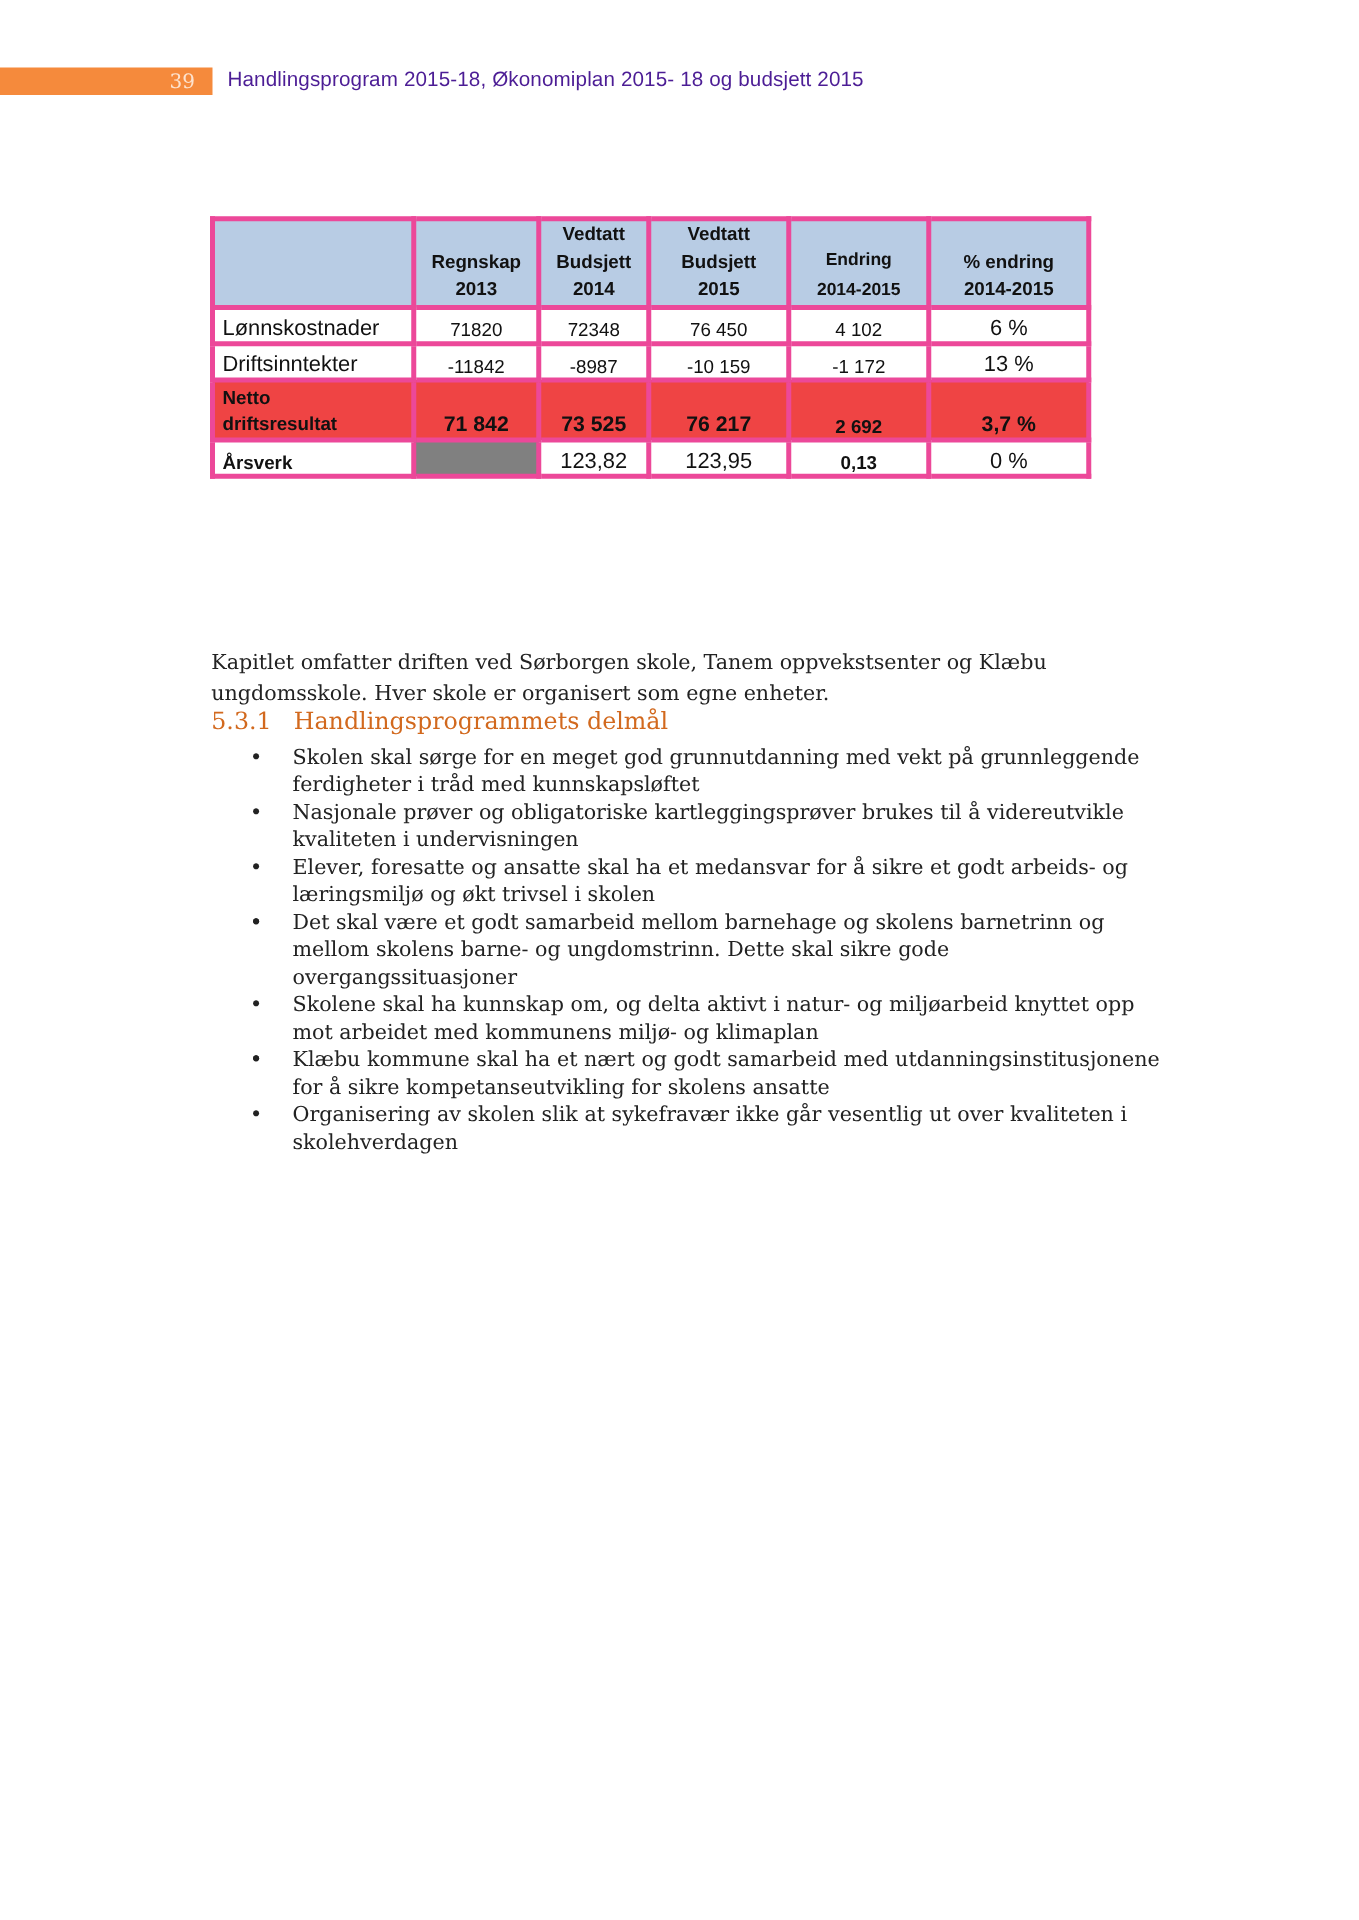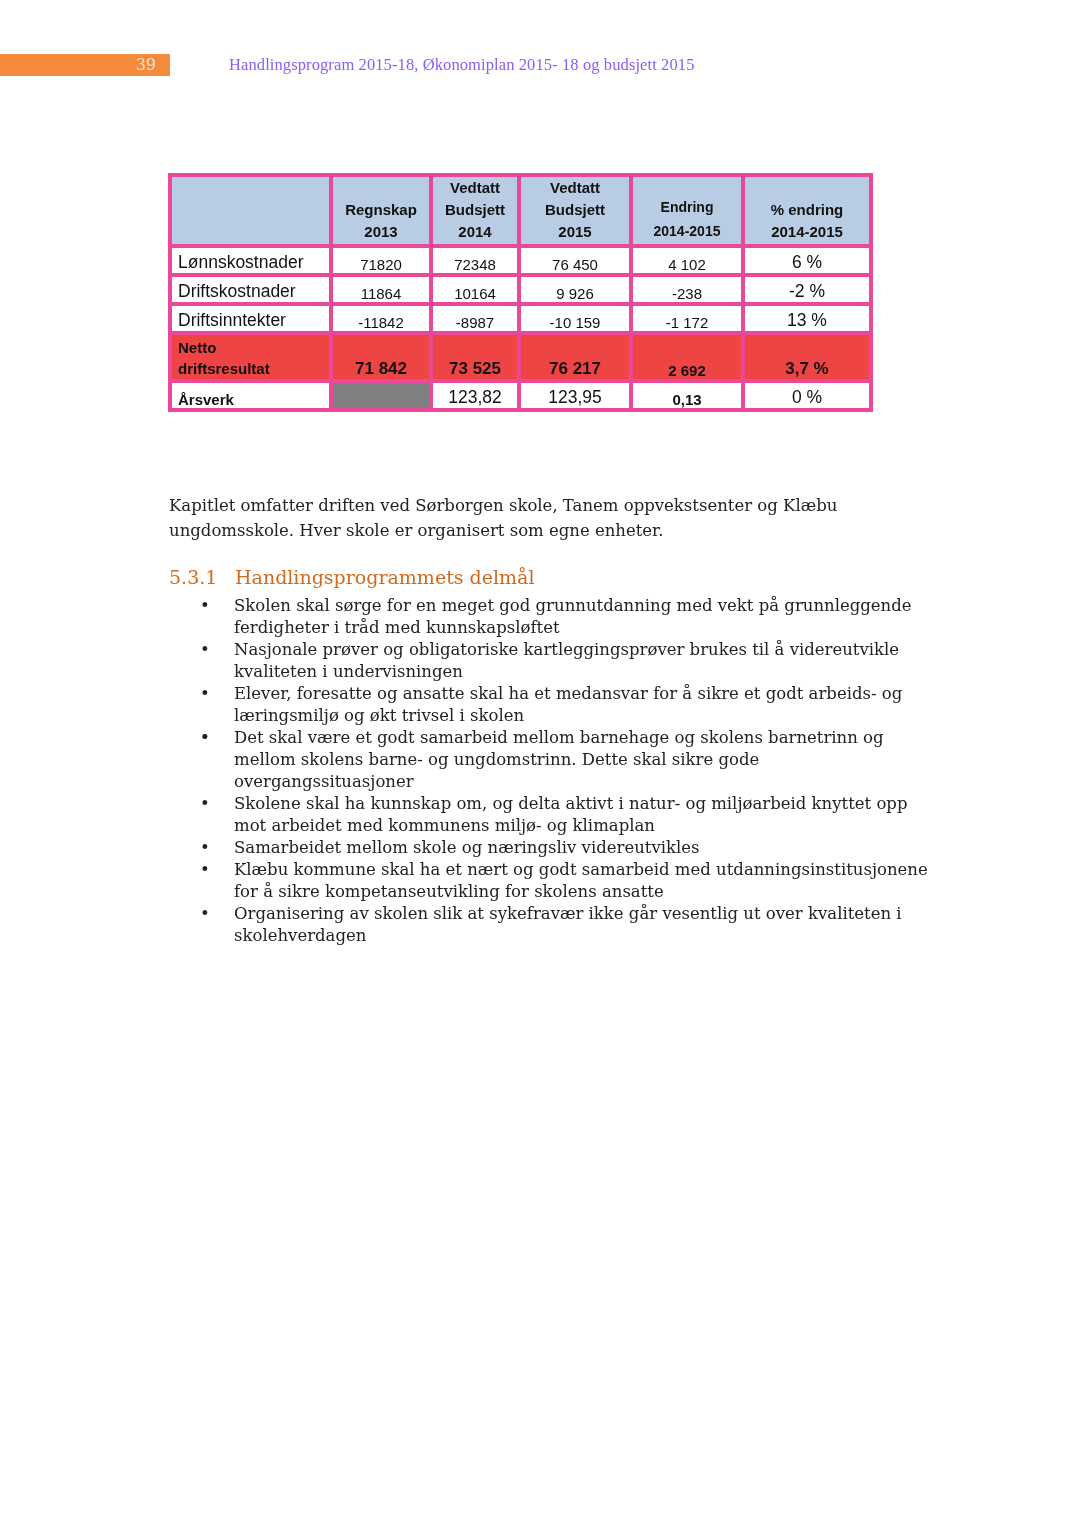--- a/index.html
+++ b/index.html
@@ -1,35 +1,35 @@
 <!DOCTYPE html>
 <html><head>
 <meta charset="utf-8">
 <style>
   html, body { margin: 0; padding: 0; background: #ffffff; }
   body { width: 1087px; height: 1536px; position: relative; overflow: hidden; font-family: "DejaVu Serif", serif; color: #222; }
   .header-bar { position: absolute; left: 0; top: 54px; width: 170px; height: 22px; background: #f58a3c; }
   .page-num { position: absolute; right: 14px; top: 1px; font-family: "DejaVu Serif", serif; font-size: 16px; color: #fde3cf; }
-  .header-title { position: absolute; left: 182px; top: 55px; font-family: Liberation Serif, serif; font-size: 16.5px; color: #8b5cf6; letter-spacing: 0.1px; margin-left: 47px; }
+  .header-title { position: absolute; left: 182px; top: 55px; font-family: Liberation Sans, sans-serif; font-size: 16.5px; color: #4c1d95; letter-spacing: 0.1px; }
 
   table.budget { position: absolute; left: 168px; top: 173px; border-collapse: collapse; font-family: "Liberation Sans", sans-serif; }
   table.budget td, table.budget th { border: 4px solid #ec4899; padding: 0 6px; }
   table.budget th { background: #b8cce4; font-weight: bold; font-size: 15px; text-align: center; vertical-align: bottom; line-height: 22px; padding-bottom: 1px; color: #111; }
   table.budget th.big { font-size: 14px; line-height: 24px; }
   table.budget td { height: 25px; font-size: 15px; text-align: center; vertical-align: bottom; color: #111; }
   table.budget td.label { text-align: left; font-size: 17.5px; }
   tr.net td { background: #ef4444; font-weight: bold; font-size: 17px; height: 44px; }
   tr.net td.label { font-size: 15px; line-height: 21px; }
   tr.net td.small { font-size: 15px; }
   tr.ars td { font-size: 17.5px; margin-top: 36px; }
   tr.ars td.label { font-weight: bold; font-size: 15px; }
   tr.ars td.boldsmall { font-weight: bold; font-size: 15px; }
   td.grey { background: #808080 !important; }
 
-  .intro { position: absolute; left: 169px; top: 476px; width: 720px; font-size: 16.5px; line-height: 25px; color: #222; }
+  .intro { position: absolute; left: 169px; top: 500px; width: 720px; font-size: 16.5px; line-height: 25px; color: #222; }
   .section-heading { position: absolute; left: 169px; top: 566px; font-size: 19px; color: #d2691e; }
   .section-heading .num { display: inline-block; width: 66px; }
   ul.goals { position: absolute; left: 200px; top: 595px; width: 740px; margin: 0; padding: 0; list-style: none; font-size: 16.5px; line-height: 22px; color: #222; }
   ul.goals li { position: relative; padding-left: 34px; }
   ul.goals li .bullet { position: absolute; left: 0; top: 0; }
 </style>
 </head>
 <body>
 
 <div class="header-bar">
@@ -47,28 +47,20 @@
     <th class="big" style="width:96px"><span>Endring</span><br><span>2014-2015</span></th>
     <th style="width:112px"><span>% endring</span><br><span>2014-2015</span></th>
   </tr>
   <tr>
     <td class="label">Lønnskostnader</td>
     <td>71820</td>
     <td>72348</td>
     <td>76 450</td>
     <td>4 102</td>
     <td style="font-size:17.5px">6 %</td>
-  </tr>
-  <tr>
-    <td class="label">Driftskostnader</td>
-    <td>11864</td>
-    <td>10164</td>
-    <td>9 926</td>
-    <td>-238</td>
-    <td style="font-size:17.5px">-2 %</td>
   </tr>
   <tr>
     <td class="label">Driftsinntekter</td>
     <td>-11842</td>
     <td>-8987</td>
     <td>-10 159</td>
     <td>-1 172</td>
     <td style="font-size:17.5px">13 %</td>
   </tr>
   <tr class="net">
@@ -96,16 +88,16 @@
   <span class="num">5.3.1</span><span>Handlingsprogrammets delmål</span>
 </div>
 
 <ul class="goals">
   <li><span class="bullet">•</span><span>Skolen skal sørge for en meget god grunnutdanning med vekt på grunnleggende ferdigheter i tråd med kunnskapsløftet</span></li>
   <li><span class="bullet">•</span><span>Nasjonale prøver og obligatoriske kartleggingsprøver brukes til å videreutvikle kvaliteten i undervisningen</span></li>
   <li><span class="bullet">•</span><span>Elever, foresatte og ansatte skal ha et medansvar for å sikre et godt arbeids- og læringsmiljø og økt trivsel i skolen</span></li>
   <li><span class="bullet">•</span></li>
   <li><span class="bullet">•</span><span>Det skal være et godt samarbeid mellom barnehage og skolens barnetrinn og mellom skolens barne- og ungdomstrinn. Dette skal sikre gode overgangssituasjoner</span></li>
   <li><span class="bullet">•</span><span>Skolene skal ha kunnskap om, og delta aktivt i natur- og miljøarbeid knyttet opp mot arbeidet med kommunens miljø- og klimaplan</span></li>
-  <li><span class="bullet">•</span><span>Samarbeidet mellom skole og næringsliv videreutvikles</span></li>
+  <li><span class="bullet">•</span></li>
   <li><span class="bullet">•</span><span>Klæbu kommune skal ha et nært og godt samarbeid med utdanningsinstitusjonene for å sikre kompetanseutvikling for skolens ansatte</span></li>
   <li><span class="bullet">•</span><span>Organisering av skolen slik at sykefravær ikke går vesentlig ut over kvaliteten i skolehverdagen</span></li>
 </ul>
 
 </body></html>

